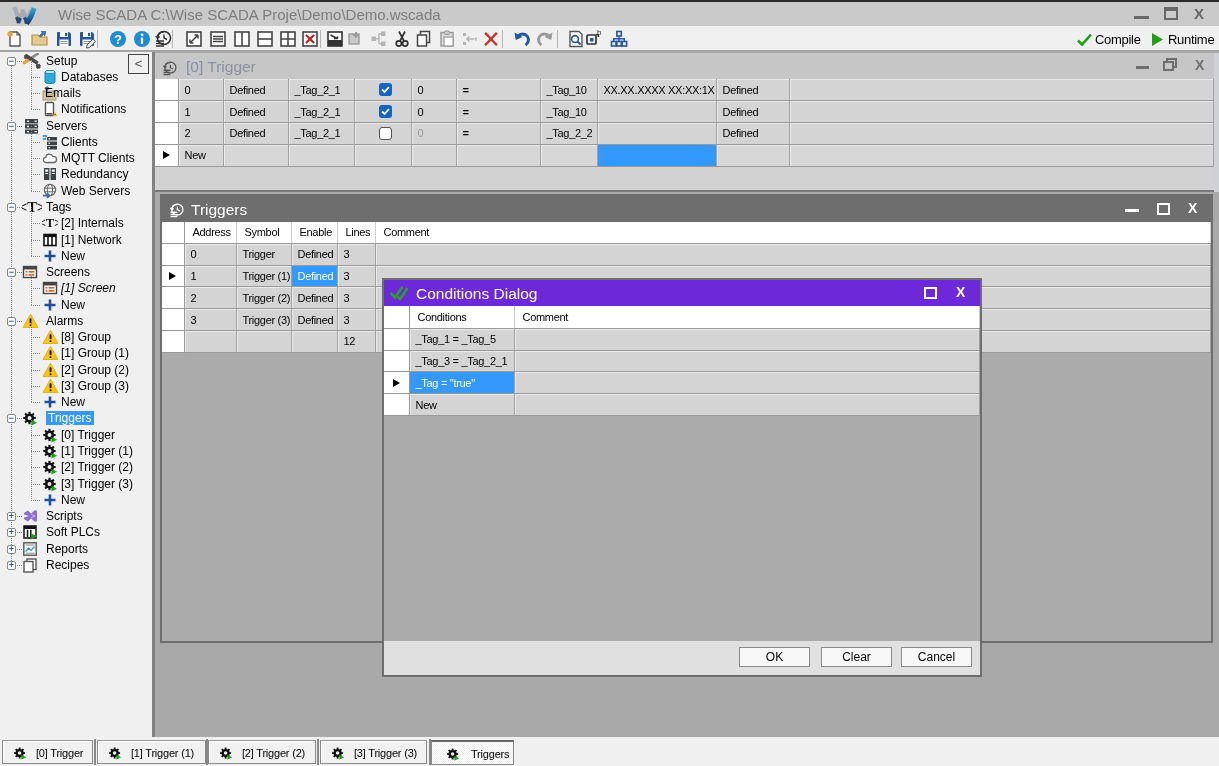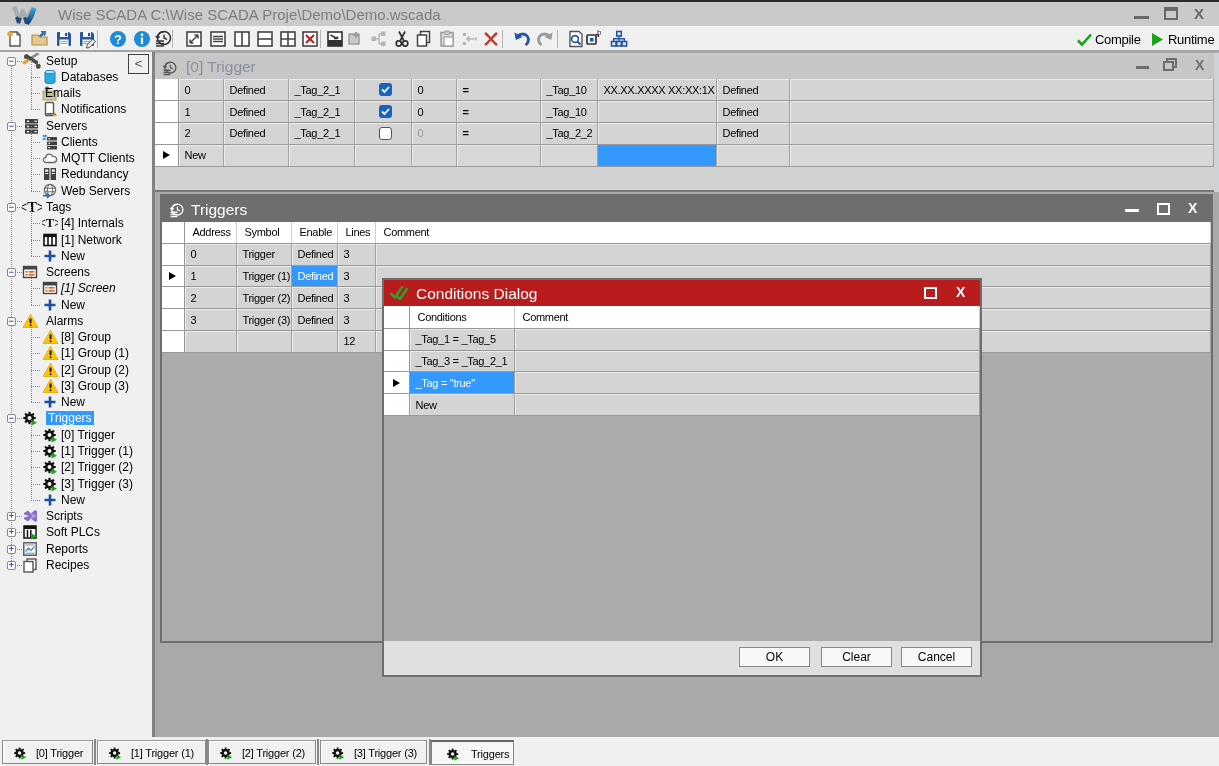--- a/index.html
+++ b/index.html
@@ -42,21 +42,21 @@
 .grid td.newcell { background:#d7d7d7; }
 .bluecell { background:#3399ff !important; color:#fff !important; box-shadow:none !important; }
 .cbox { width:13px; height:13px; border:1.5px solid #555; border-radius:3px; background:#fff; display:inline-block; vertical-align:-2px; }
 .cboxc { width:13px; height:13px; background:#1565c0; display:inline-block; vertical-align:-2px; border-radius:3px; }
 .arrowr { width:0; height:0; border-left:7px solid #000; border-top:4.5px solid transparent; border-bottom:4.5px solid transparent; display:inline-block; }
 #win0 { left:0px; top:1px; width:1059px; height:139px; background:#d2d2d2; border-bottom:2px solid #787878; }
 #win0 .wtitle { background:#c6c6c6; color:#8a90a0; }
 #winT { left:5px; top:142px; width:1053px; height:449px; background:#ababab; border:2px solid #6e6e6e; }
 #winT .wtitle { background:#6e6e6e; color:#fff; }
 #dlg { left:227px; top:226px; width:600px; height:399px; background:#ababab; border:2px solid #6e6e6e; z-index:10; }
-#dlg .wtitle { background:#b91c1c; color:#fff; }
+#dlg .wtitle { background:#6d28d9; color:#fff; }
 #dlg .btnbar { position:absolute; left:0; bottom:0; width:100%; height:34px; background:#e0e0e0; }
 .btn { position:absolute; top:6px; width:71px; height:20px; background:#f8f8f8; border:1px solid #8a8a8a; font-size:12px; text-align:center; line-height:18px; }
 .wbtn { position:absolute; color:#fff; }
 .wbtn-min { width:14px; height:3px; background:#fff; }
 .wbtn-max { width:13px; height:12px; border:2px solid #fff; }
 .wbtn-x { font-size:14px; font-weight:bold; }
 .gbtn { position:absolute; color:#6e6e6e; }
 .gbtn-min { width:13px; height:3px; background:#6e6e6e; }
 .gbtn-x { font-size:14px; font-weight:bold; }
 #tabbar { position:absolute; top:737px; left:0; width:1219px; height:29px; background:#f0f0f0; }
@@ -349,21 +349,21 @@
 <span class="ticon16" style="left:22px;"><svg width="20" height="16" viewBox="0 0 20 16">
             <text x="10" y="13" font-family="Liberation Serif" font-size="14.5" font-weight="bold" fill="#111" text-anchor="middle">&lt;T&gt;</text>
           </svg></span>
 <span class="lbl" style="left:46px;">Tags</span>
 </div>
 <div class="trow" style="top:163.2px;">
 <div class="doth" style="left:31px;top:8px;width:9px;"></div>
 <span class="ticon16" style="left:42px;"><svg width="16" height="15" viewBox="0 0 16 15">
             <text x="8" y="12" font-family="Liberation Serif" font-size="12.5" font-weight="bold" fill="#111" text-anchor="middle">&lt;T&gt;</text>
           </svg></span>
-<span class="lbl" style="left:61px;">[4] Internals</span>
+<span class="lbl" style="left:61px;">[2] Internals</span>
 </div>
 <div class="trow" style="top:179.5px;">
 <div class="doth" style="left:31px;top:8px;width:9px;"></div>
 <span class="ticon16" style="left:42px;"><svg width="16" height="16" viewBox="0 0 16 16">
             <rect x="2" y="2.5" width="12" height="11" fill="#fff" stroke="#111" stroke-width="1.6"></rect>
             <rect x="2" y="2.5" width="12" height="2.6" fill="#111"></rect>
             <path d="M6 5 L6 13.5 M10 5 L10 13.5" stroke="#111" stroke-width="1.6"></path>
           </svg></span>
 <span class="lbl" style="left:61px;">[1] Network</span>
 </div>

